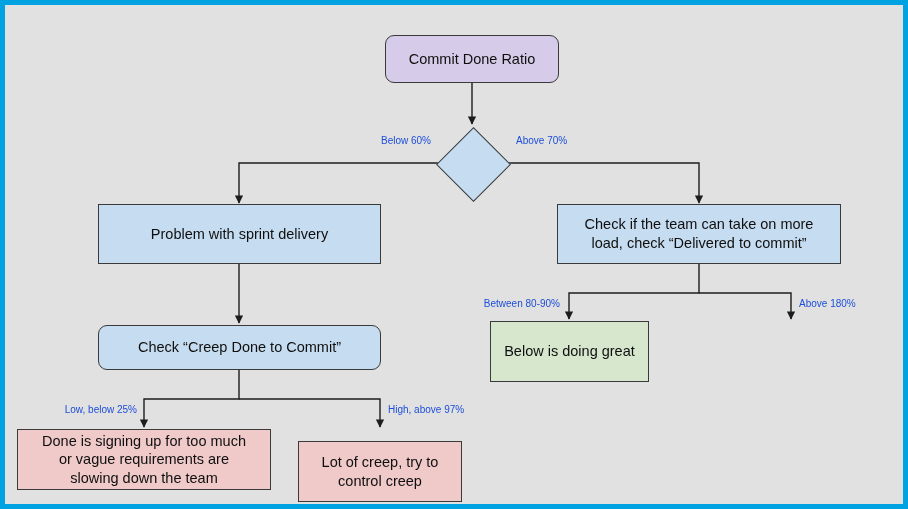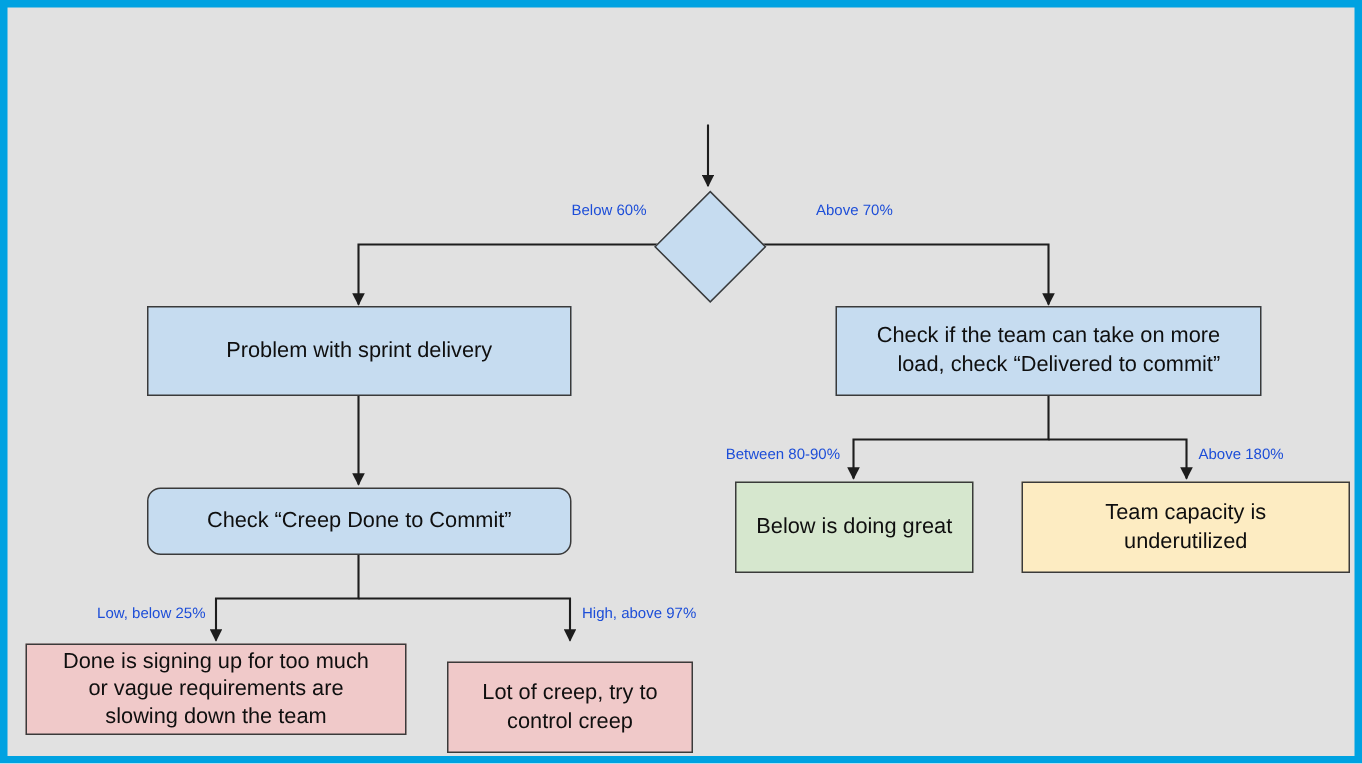--- a/index.html
+++ b/index.html
@@ -77,40 +77,39 @@
       <path d="M 433 158 L 234 158 L 234 198"></path>
       <path d="M 503 158 L 694 158 L 694 198"></path>
       <path d="M 234 259 L 234 318"></path>
       <path d="M 694 259 L 694 288 L 564 288 L 564 314"></path>
       <path d="M 694 288 L 786 288 L 786 314"></path>
       <path d="M 234 365 L 234 394 L 139 394 L 139 422"></path>
       <path d="M 234 394 L 375 394 L 375 422"></path>
     </g>
   </svg>
 
+  <div class="node rounded purple" style="left:380px; top:30px; width:174px; height:48px;">Commit Done Ratio</div>
 
   <div class="diamond" style="left:442px; top:133px; width:51px; height:51px;"></div>
 
   <div class="edge-label right-anchor" style="left:241px; top:131px; width:185px;">Below 60%</div>
 
-  <div class="edge-label" style="left:511px; top:131px;margin-left:28px;">Above 70%</div>
+  <div class="edge-label" style="left:511px; top:131px;">Above 70%</div>
 
   <div class="node blue" style="left:93px; top:199px; width:283px; height:60px;">Problem with sprint delivery</div>
 
-  <div class="node blue" style="left:552px; top:199px; width:284px; height:60px;text-align:right;">Check if the team can take on more
+  <div class="node blue" style="left:552px; top:199px; width:284px; height:60px;">Check if the team can take on more
 load, check “Delivered to commit”</div>
 
   <div class="edge-label right-anchor" style="left:375px; top:294px; width:180px;">Between 80-90%</div>
 
   <div class="edge-label" style="left:794px; top:294px;">Above 180%</div>
 
   <div class="node green" style="left:485px; top:316px; width:159px; height:61px;">Below is doing great</div>
 
-  <div class="node yellow" style="left:676px; top:316px; width:219px; height:61px;">Team capacity is
-underutilized</div>
 
   <div class="node rounded blue" style="left:93px; top:320px; width:283px; height:45px;">Check “Creep Done to Commit”</div>
 
   <div class="edge-label right-anchor" style="left:-45px; top:400px; width:177px;">Low, below 25%</div>
 
   <div class="edge-label" style="left:383px; top:400px;">High, above 97%</div>
 
   <div class="node pink" style="left:12px; top:424px; width:254px; height:61px;">Done is signing up for too much
 or vague requirements are
 slowing down the team</div>

